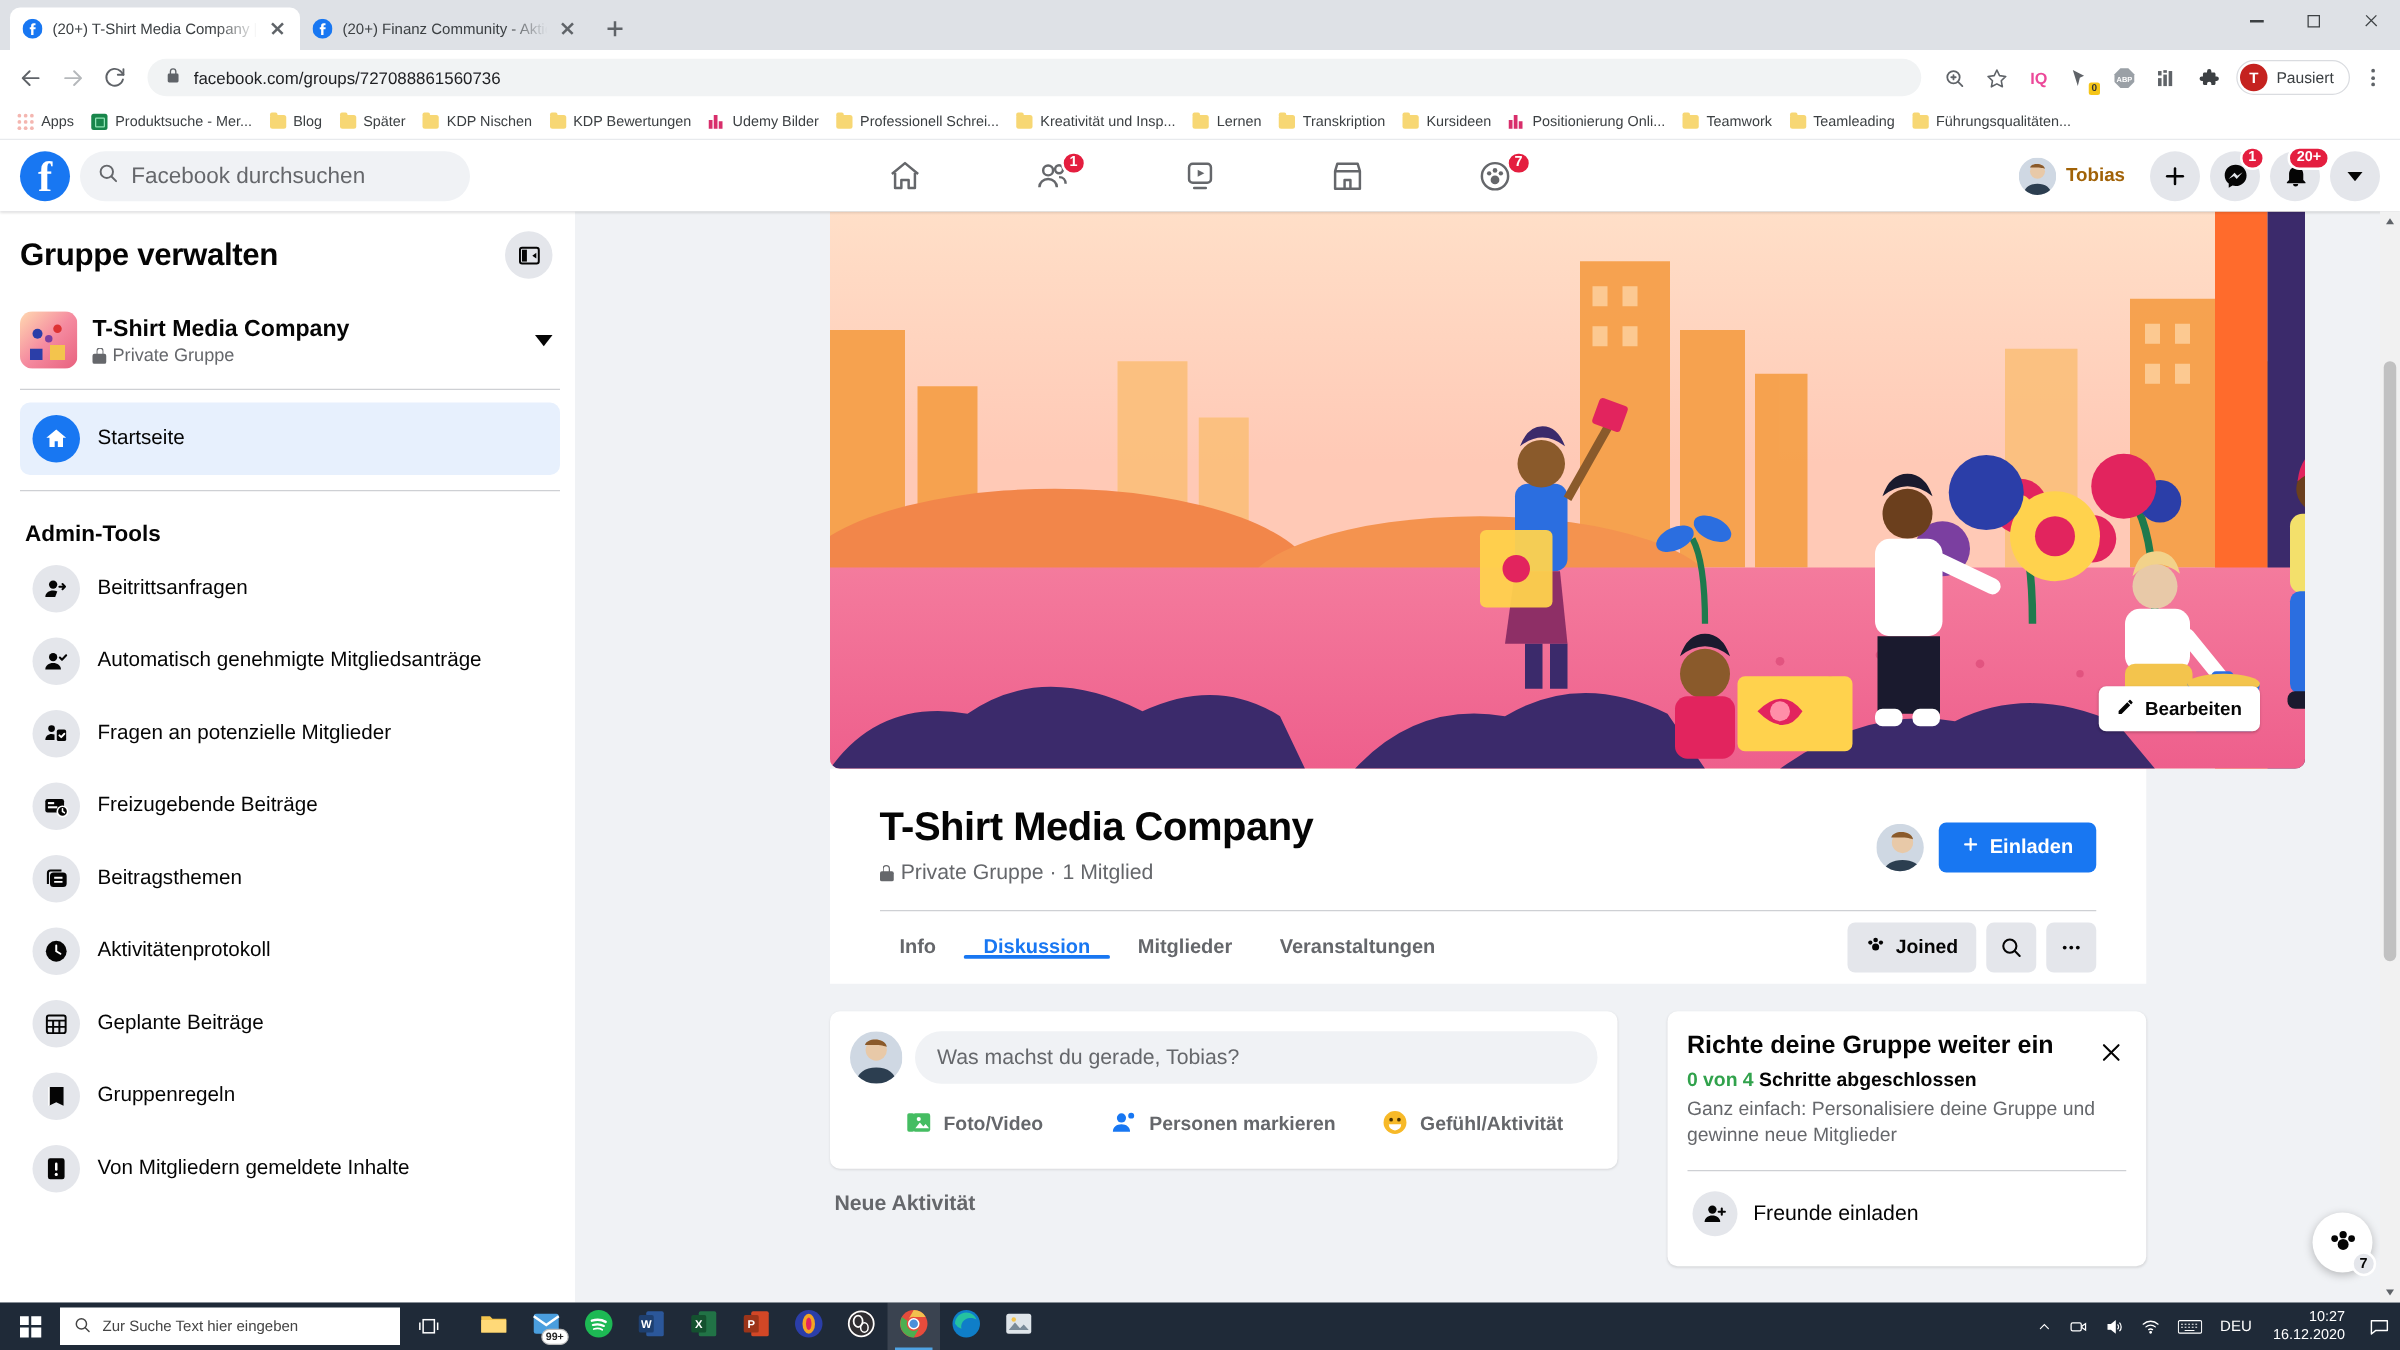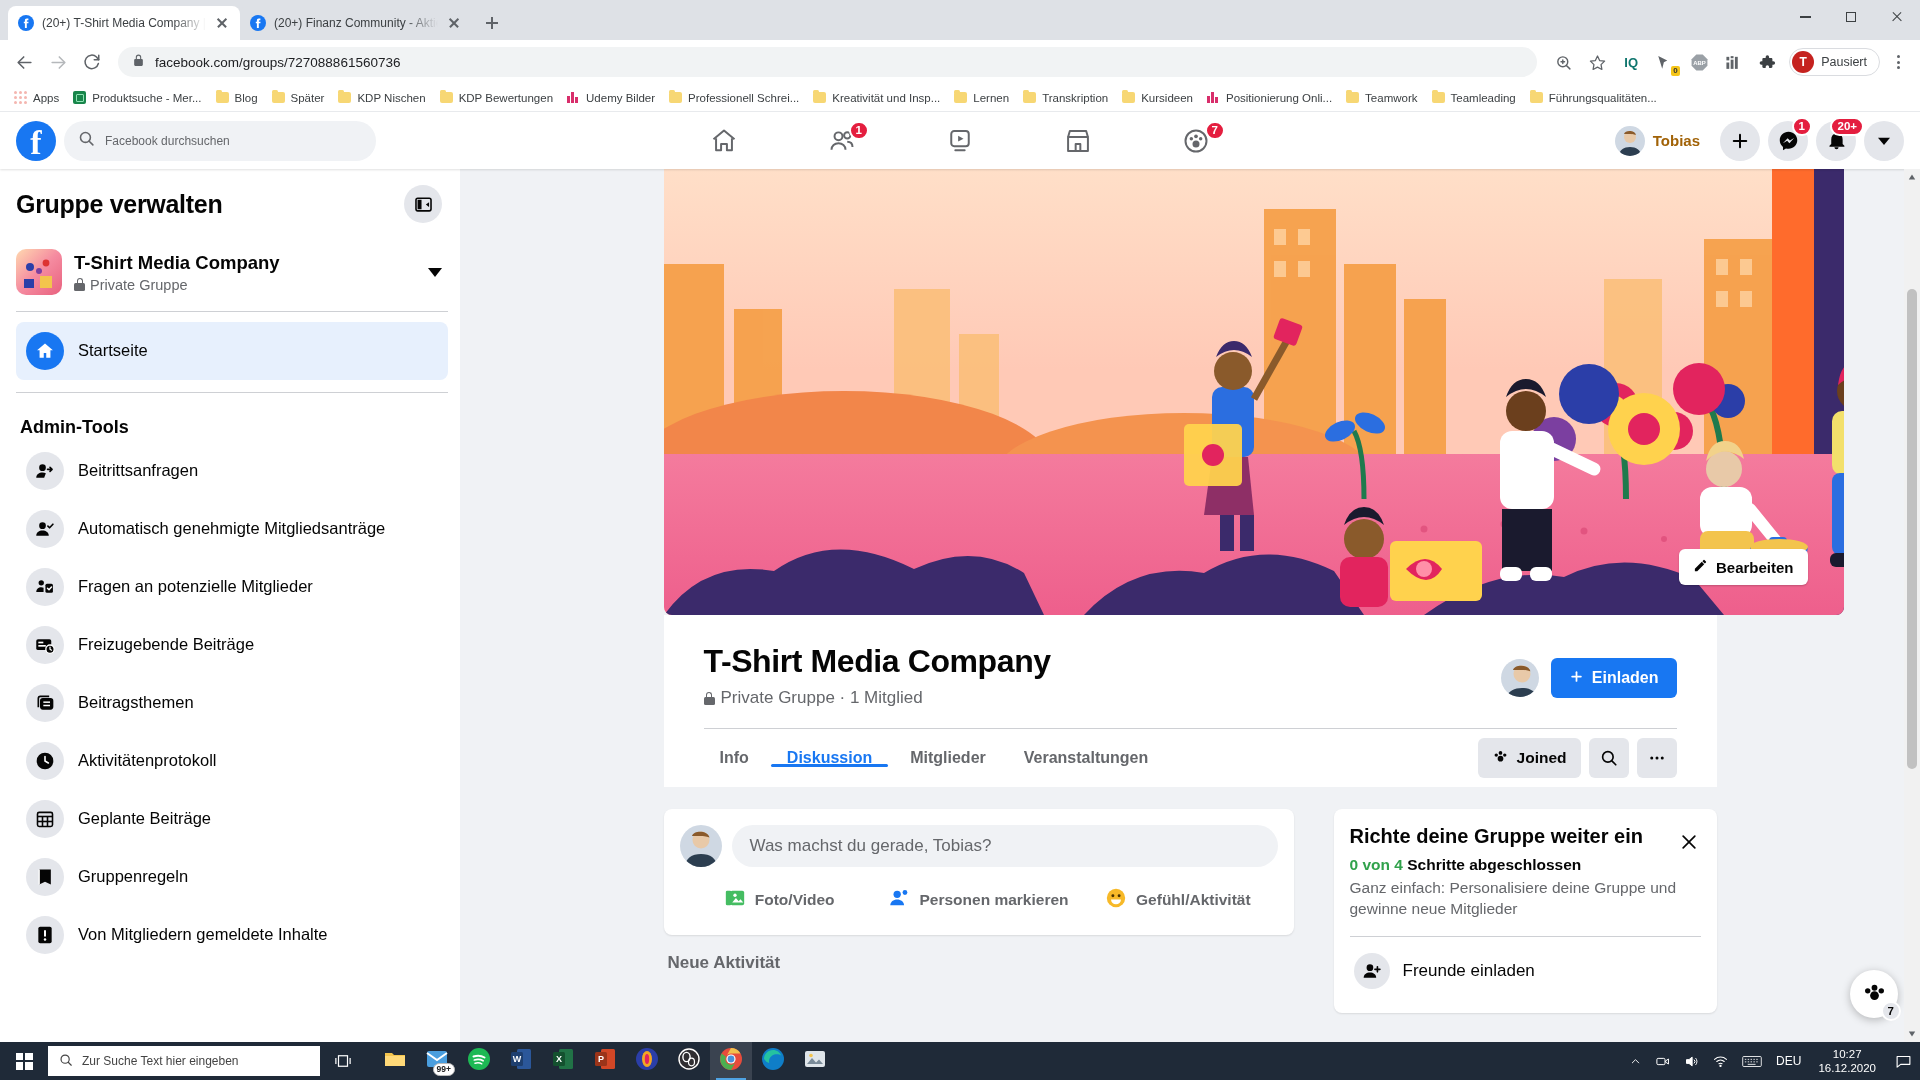--- a/index.html
+++ b/index.html
@@ -76,21 +76,21 @@
 
   
   .page { flex: 1; background: #f0f2f5; display: flex; flex-direction: column; position: relative; overflow: hidden; }
 
   
   .fbbar { height: 57px; background: #fff; display: flex; align-items: center; padding: 0 16px; box-shadow: 0 1px 2px rgba(0,0,0,.12); position: relative; z-index: 30; flex: 0 0 57px; }
   .fb-left { display: flex; align-items: center; gap: 8px; width: 360px; flex: 0 0 360px; }
   .fb-logo { width: 40px; height: 40px; border-radius: 50%; background: #1877f2; display: flex; align-items: flex-end; justify-content: center; flex: 0 0 40px; }
   .fb-logo span { color: #fff; font-family: "Liberation Serif", serif; font-weight: bold; font-size: 34px; line-height: 36px; }
   .fb-search { flex: 1; height: 40px; background: #f0f2f5; border-radius: 20px; display: flex; align-items: center; gap: 10px; padding: 0 14px; cursor: text; }
-  .fb-search-ph { color: #65676b; font-size: 12px; text-align: right; }
+  .fb-search-ph { color: #65676b; font-size: 18px; text-align: right; }
   .fb-nav { flex: 1; display: flex; justify-content: center; align-items: center; gap: 8px; }
   .fb-nav-item { width: 110px; height: 48px; border-radius: 8px; display: flex; align-items: center; justify-content: center; position: relative; cursor: pointer; }
   .badge { position: absolute; background: #e41e3f; color: #fff; border-radius: 11px; min-width: 19px; height: 19px;
            font-size: 11.5px; font-weight: bold; display: flex; align-items: center; justify-content: center; padding: 0 5px; border: 2px solid #fff; }
   .fb-right { display: flex; align-items: center; gap: 8px; width: 360px; flex: 0 0 360px; justify-content: flex-end; }
   .fb-user { display: flex; align-items: center; gap: 8px; padding: 4px 12px 4px 4px; border-radius: 20px; cursor: pointer; }
   .fb-user-av { width: 30px; height: 30px; border-radius: 50%; overflow: hidden; flex:0 0 30px; }
   .fb-user-name { font-size: 15px; font-weight: bold; color: #a16207; }
   .circ-btn { width: 40px; height: 40px; border-radius: 50%; background: #e4e6eb; display: flex; align-items: center; justify-content: center; cursor: pointer; position: relative; flex: 0 0 40px; }
 
@@ -180,21 +180,21 @@
   .win-logo b { background: #fff; display: block; }
   .tb-search { width: 272px; height: 30px; background: #fff; display: flex; align-items: center; gap: 9px; padding: 0 11px; font-size: 12px; color: #444; cursor: text; }
   .tb-taskview { width: 46px; height: 38px; display: flex; align-items: center; justify-content: center; cursor: pointer; }
   .tb-apps { display: flex; align-items: center; gap: 0; margin-left: 8px; }
   .tb-app { width: 42px; height: 38px; display: flex; align-items: center; justify-content: center; position: relative; cursor: pointer; }
   .tb-app.running { background: rgba(255,255,255,.12); }
   .tb-app.running::after { content: ""; position: absolute; bottom: 0; left: 6px; right: 6px; height: 2.5px; background: #4fa3e3; }
   .tb-app .cnt { position: absolute; right: 3px; bottom: 4px; background: #fff; color: #222; font-size: 8.5px; font-weight: bold; border-radius: 8px; padding: 0 3px; line-height: 11px; border: 1px solid #bbb; }
   .tray { position: absolute; right: 0; display: flex; align-items: center; height: 38px; gap: 0; }
   .tray-i { padding: 0 7px; height: 38px; display: flex; align-items: center; justify-content: center; color: #fff; cursor: pointer; }
-  .tray-clock { display: flex; flex-direction: column; align-items: center; justify-content: center; color: #fff; font-size: 11.5px; line-height: 14px; padding: 0 10px; cursor: pointer; }
+  .tray-clock { display: flex; flex-direction: column; align-items: flex-end; justify-content: center; color: #fff; font-size: 11.5px; line-height: 14px; padding: 0 10px; cursor: pointer; }
   .tray-notif { width: 34px; height: 38px; display: flex; align-items: center; justify-content: center; cursor: pointer; }
   .lock { display: inline-block; width: 11px; height: 13px; position: relative; flex: 0 0 11px; }
   .lock .body { position: absolute; bottom: 0; left: 0; width: 11px; height: 8px; background: #65676b; border-radius: 1.5px; }
   .lock .shk { position: absolute; top: 0; left: 2.5px; width: 6px; height: 6px; border: 1.6px solid #65676b; border-bottom: none; border-radius: 3px 3px 0 0; }
 </style>
 </head>
 <body>
 
 <div class="browser">
 
@@ -268,21 +268,21 @@
             <line x1="11" y1="8.5" x2="11" y2="13.5" stroke-linecap="round"></line>
             <line x1="8.5" y1="11" x2="13.5" y2="11" stroke-linecap="round"></line>
           </svg>
       </div>
       <div class="tb-btn">
         <svg width="17" height="17" viewBox="0 0 24 24" fill="none" stroke="#5f6368" stroke-width="1.8" stroke-linejoin="round">
             <polygon points="12 2.8 15 9.2 22 10.1 17 15 18.2 21.8 12 18.5 5.8 21.8 7 15 2 10.1 9 9.2"></polygon>
           </svg>
       </div>
       <div class="tb-btn">
-        <span style="font-size:13px;font-weight:bold;color:#0f766e;font-family:'Liberation Sans',sans-serif;">IQ</span>
+        <span style="font-size:13px;font-weight:bold;color:#ec4899;font-family:'Liberation Sans',sans-serif;">IQ</span>
       </div>
       <div class="tb-btn" style="position:relative;">
         <svg width="18" height="18" viewBox="0 0 24 24" fill="#5f6368">
             <path d="M3 4l12 6-4.5 2.2L8.3 21 3 4z"></path>
           </svg>
         <span style="position:absolute;right:1px;bottom:2px;background:#f5c518;color:#333;font-size:8px;font-weight:bold;border-radius:2px;padding:0 2.5px;line-height:10px;">0</span>
       </div>
       <div class="tb-btn">
         <svg width="19" height="19" viewBox="0 0 24 24">
             <polygon points="8 2 16 2 22 8 22 16 16 22 8 22 2 16 2 8" fill="#9aa0a6"></polygon>

